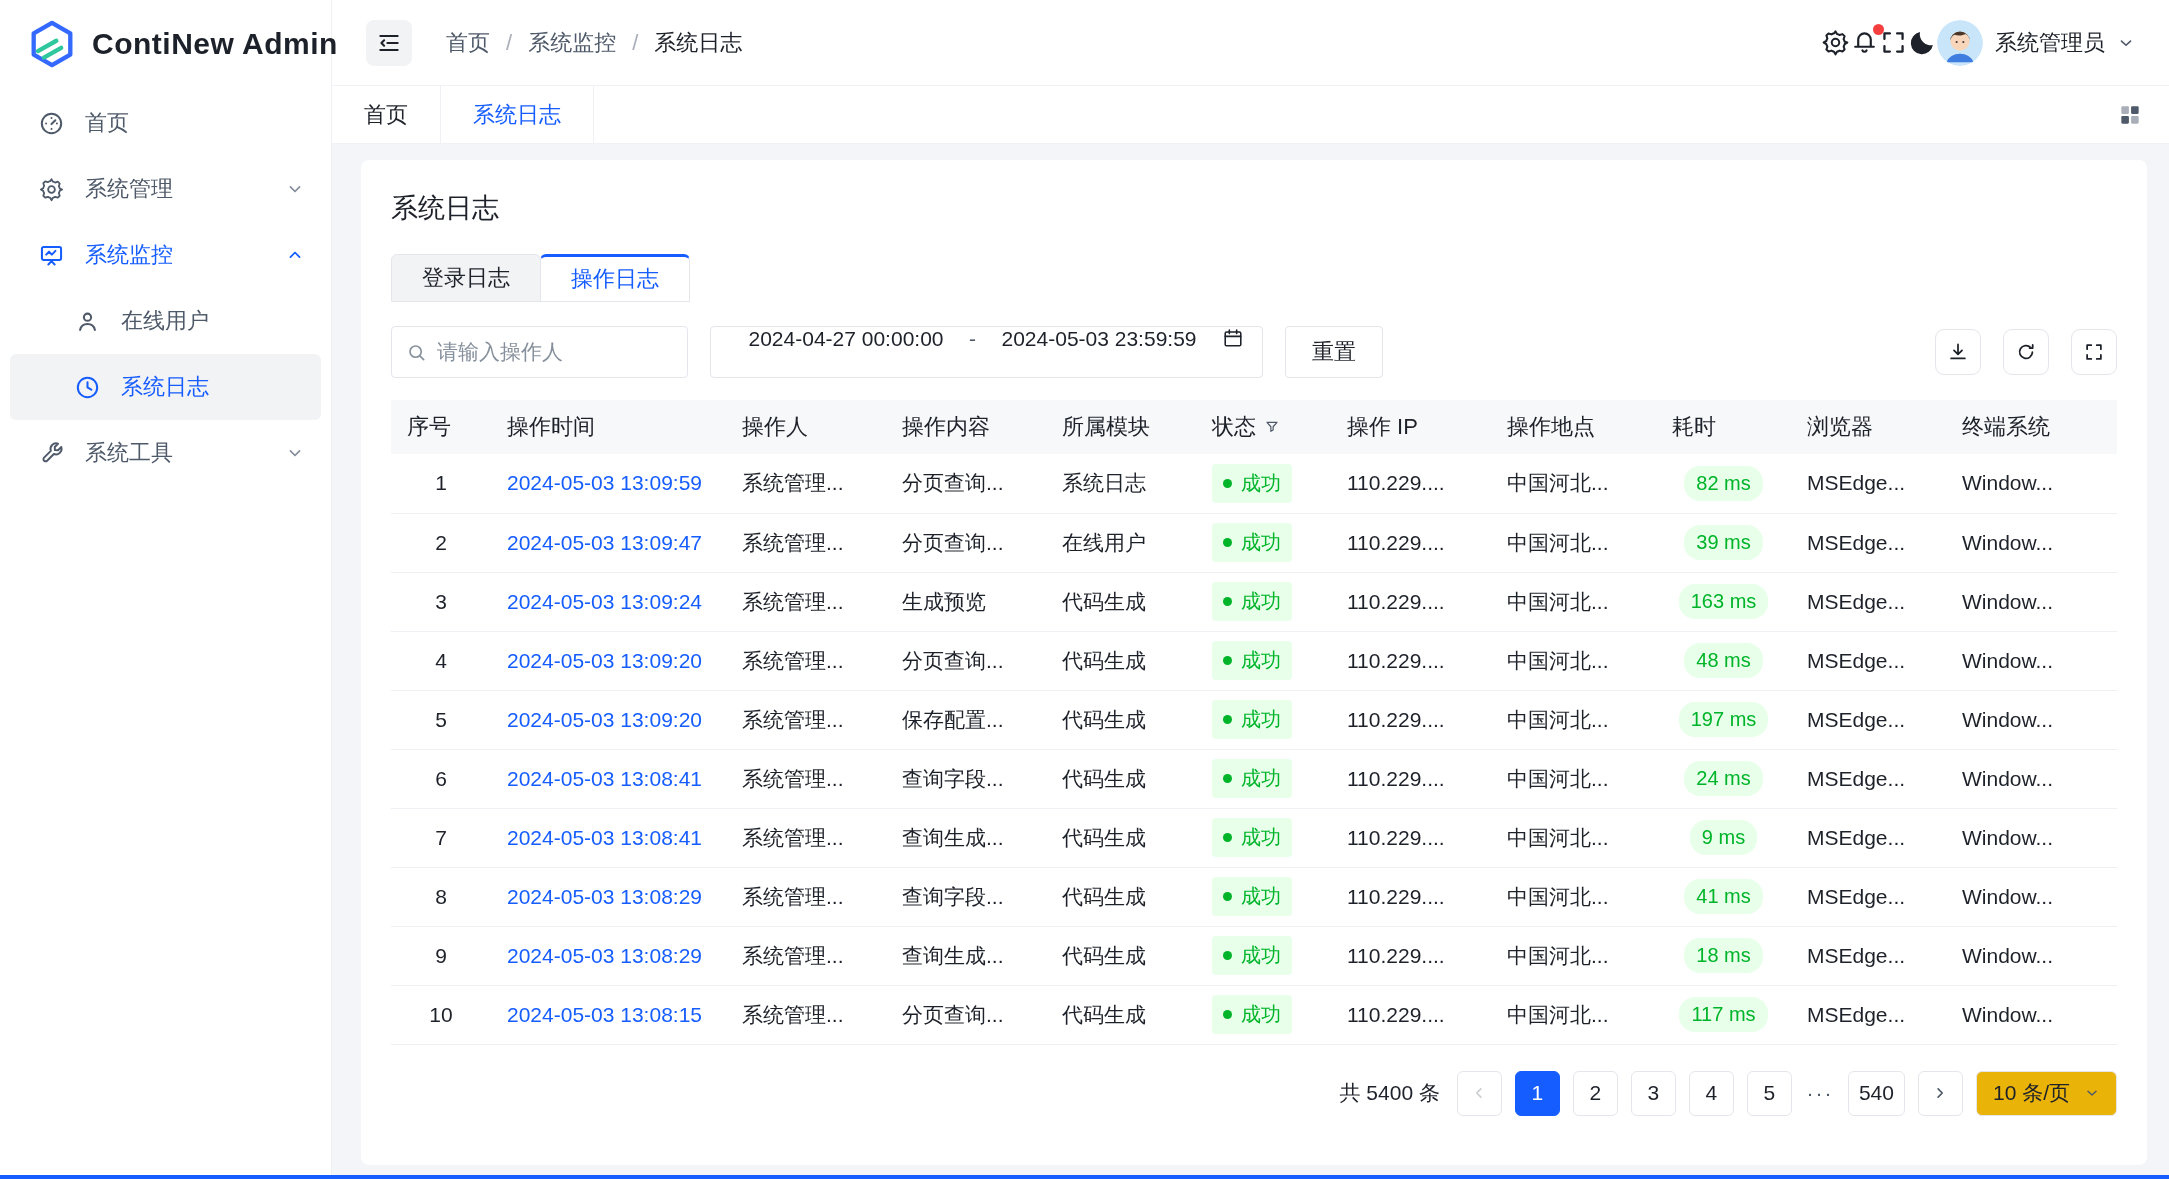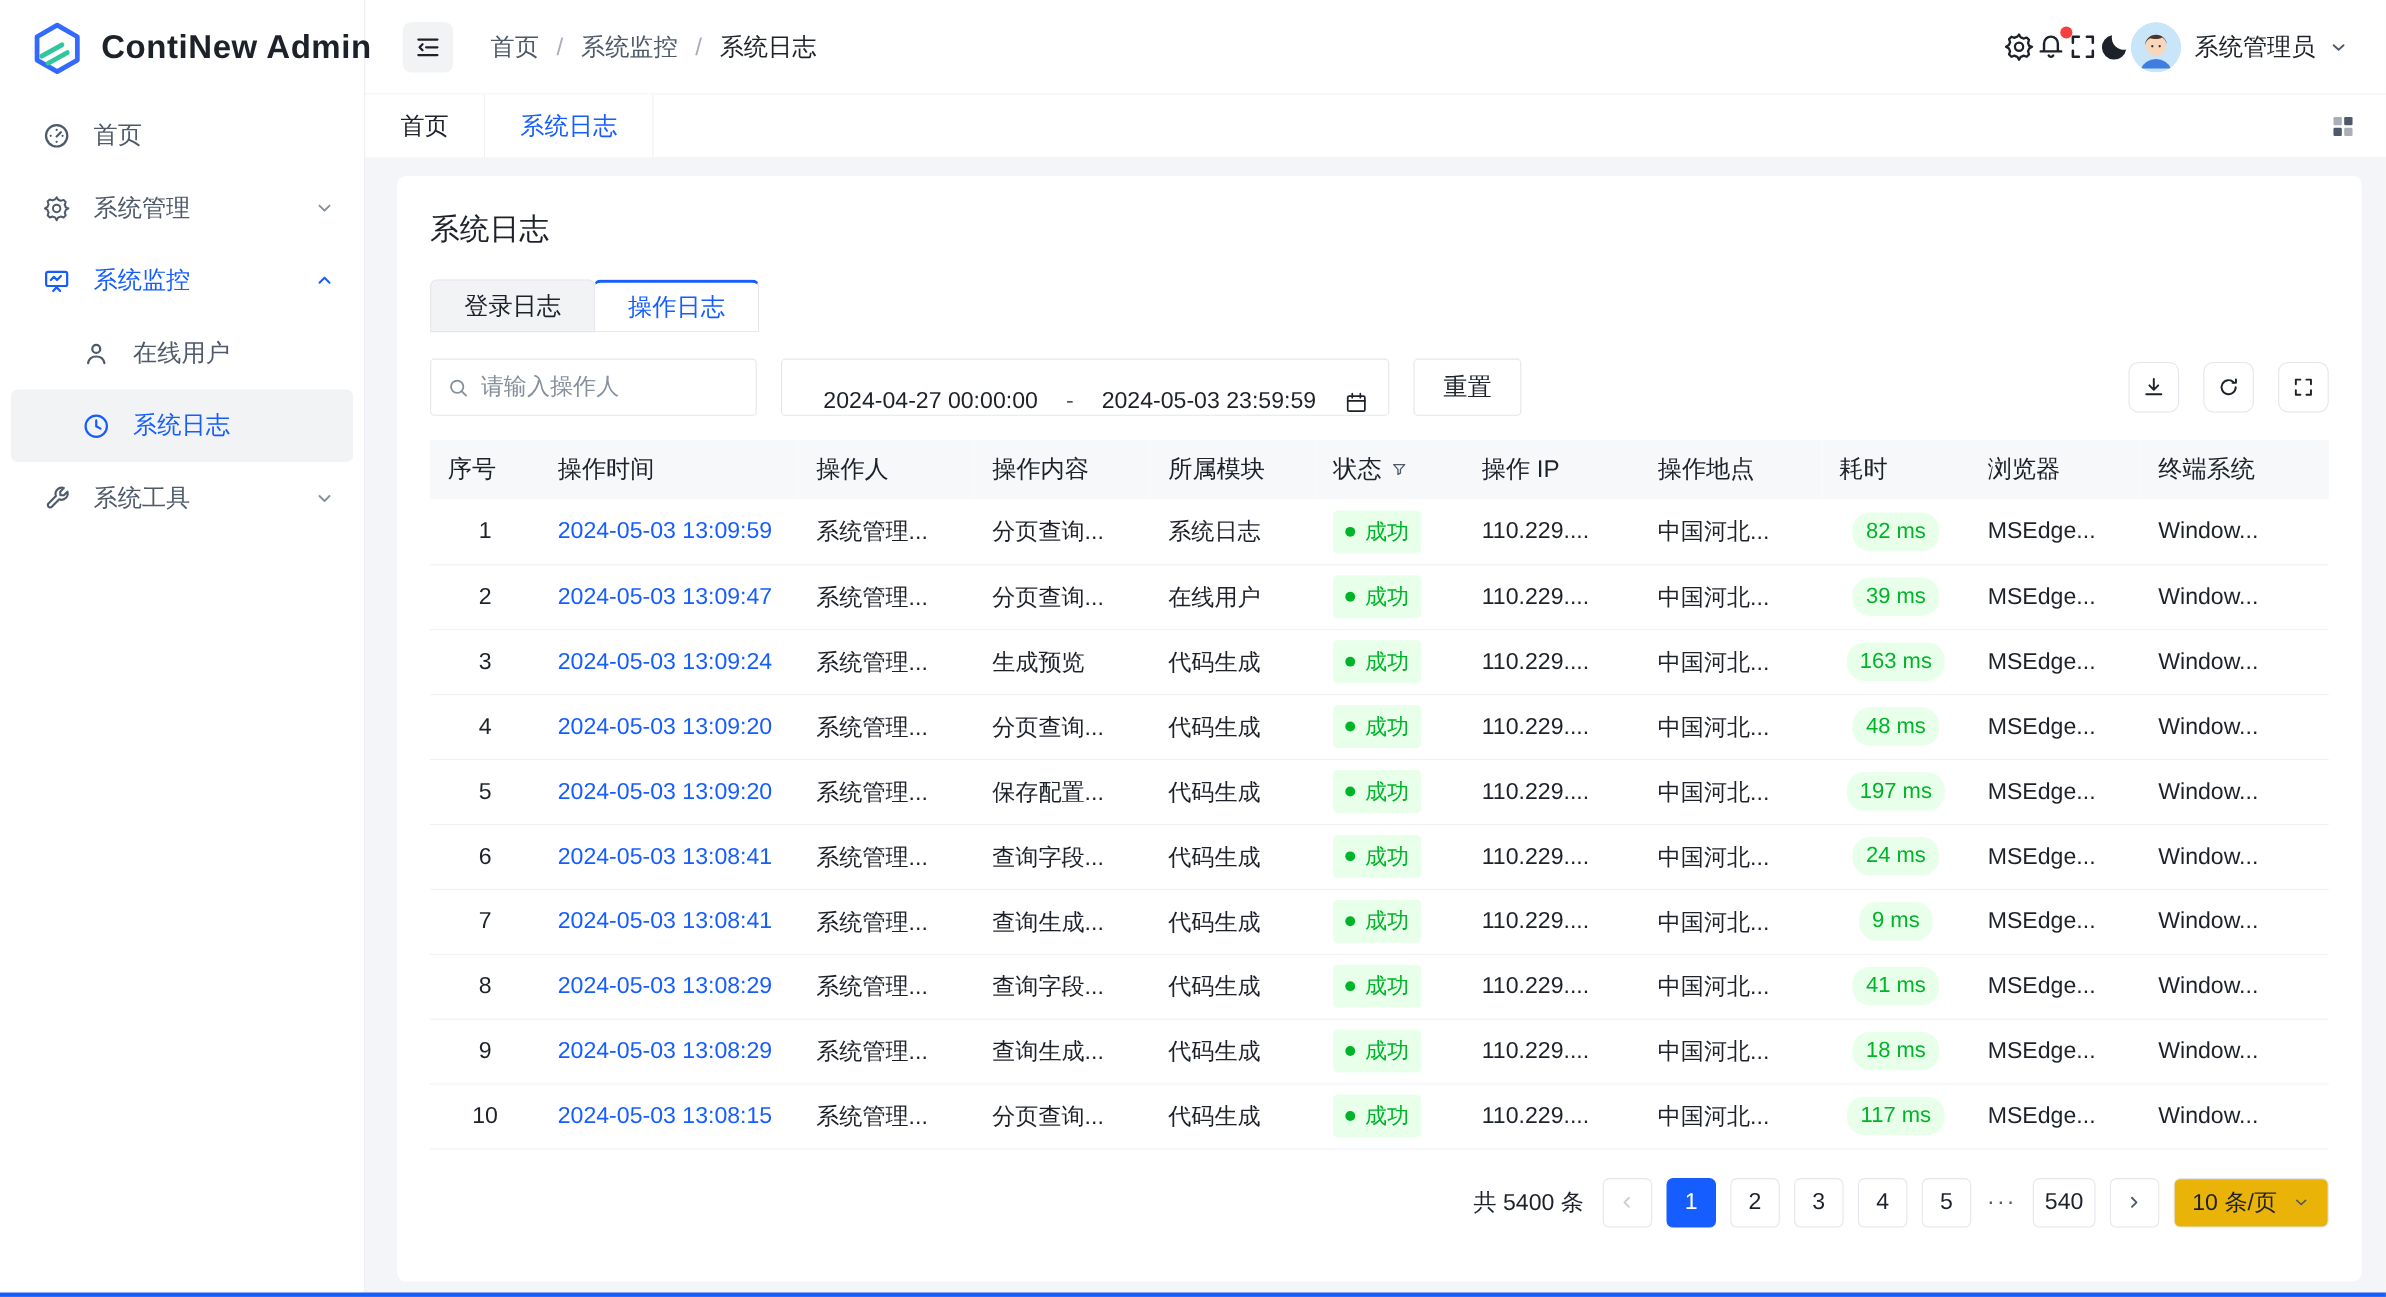--- a/index.html
+++ b/index.html
@@ -90,21 +90,21 @@
     display:flex; align-items:center; gap:10px; padding:0 14px;
   }
   .search-box svg { width:21px; height:21px; color:#86909c; flex:0 0 21px; }
   .search-box input {
     border:none; outline:none; width:100%; font-size:21px; color:#1d2129; background:transparent;
     font-family:inherit;
   }
   .search-box input::placeholder { color:#86909c; }
   .date-box {
     width:553px; height:52px; border:1px solid #e5e6eb; border-radius:4px; background:#fff;
-    display:flex; align-items:flex-end; padding:0 18px; font-size:21px; color:#1d2129; cursor:pointer;
+    display:flex; align-items:flex-start; padding:0 18px; font-size:21px; color:#1d2129; cursor:pointer;
   }
   .date-box .d-start { flex:1; text-align:center; }
   .date-box .d-sep { color:#4e5969; padding:0 6px; }
   .date-box .d-end { flex:1; text-align:center; }
   .date-box .cal { color:#1d2129; margin-left:6px; } .date-box .cal svg { width:22px; height:22px; }
   .reset-btn {
     height:52px; padding:0 26px; background:#fff; border:1px solid #e5e6eb; border-radius:4px;
     font-size:22px; color:#1d2129; cursor:pointer; font-family:inherit;
   }
   .filters .spacer { flex:1; }

